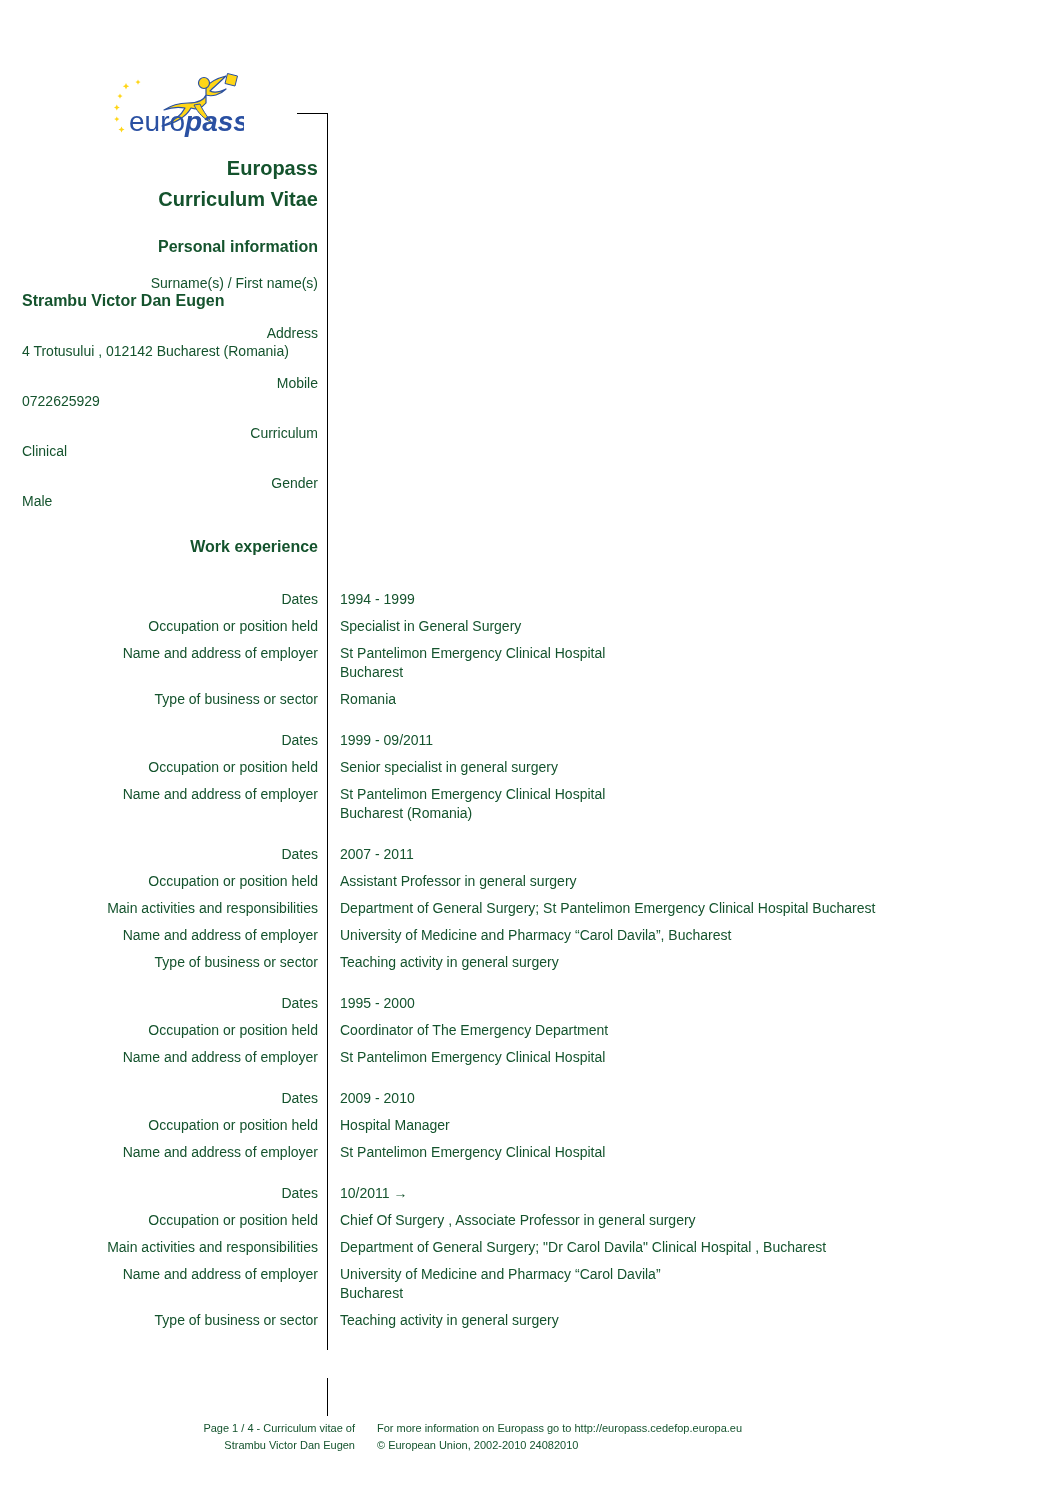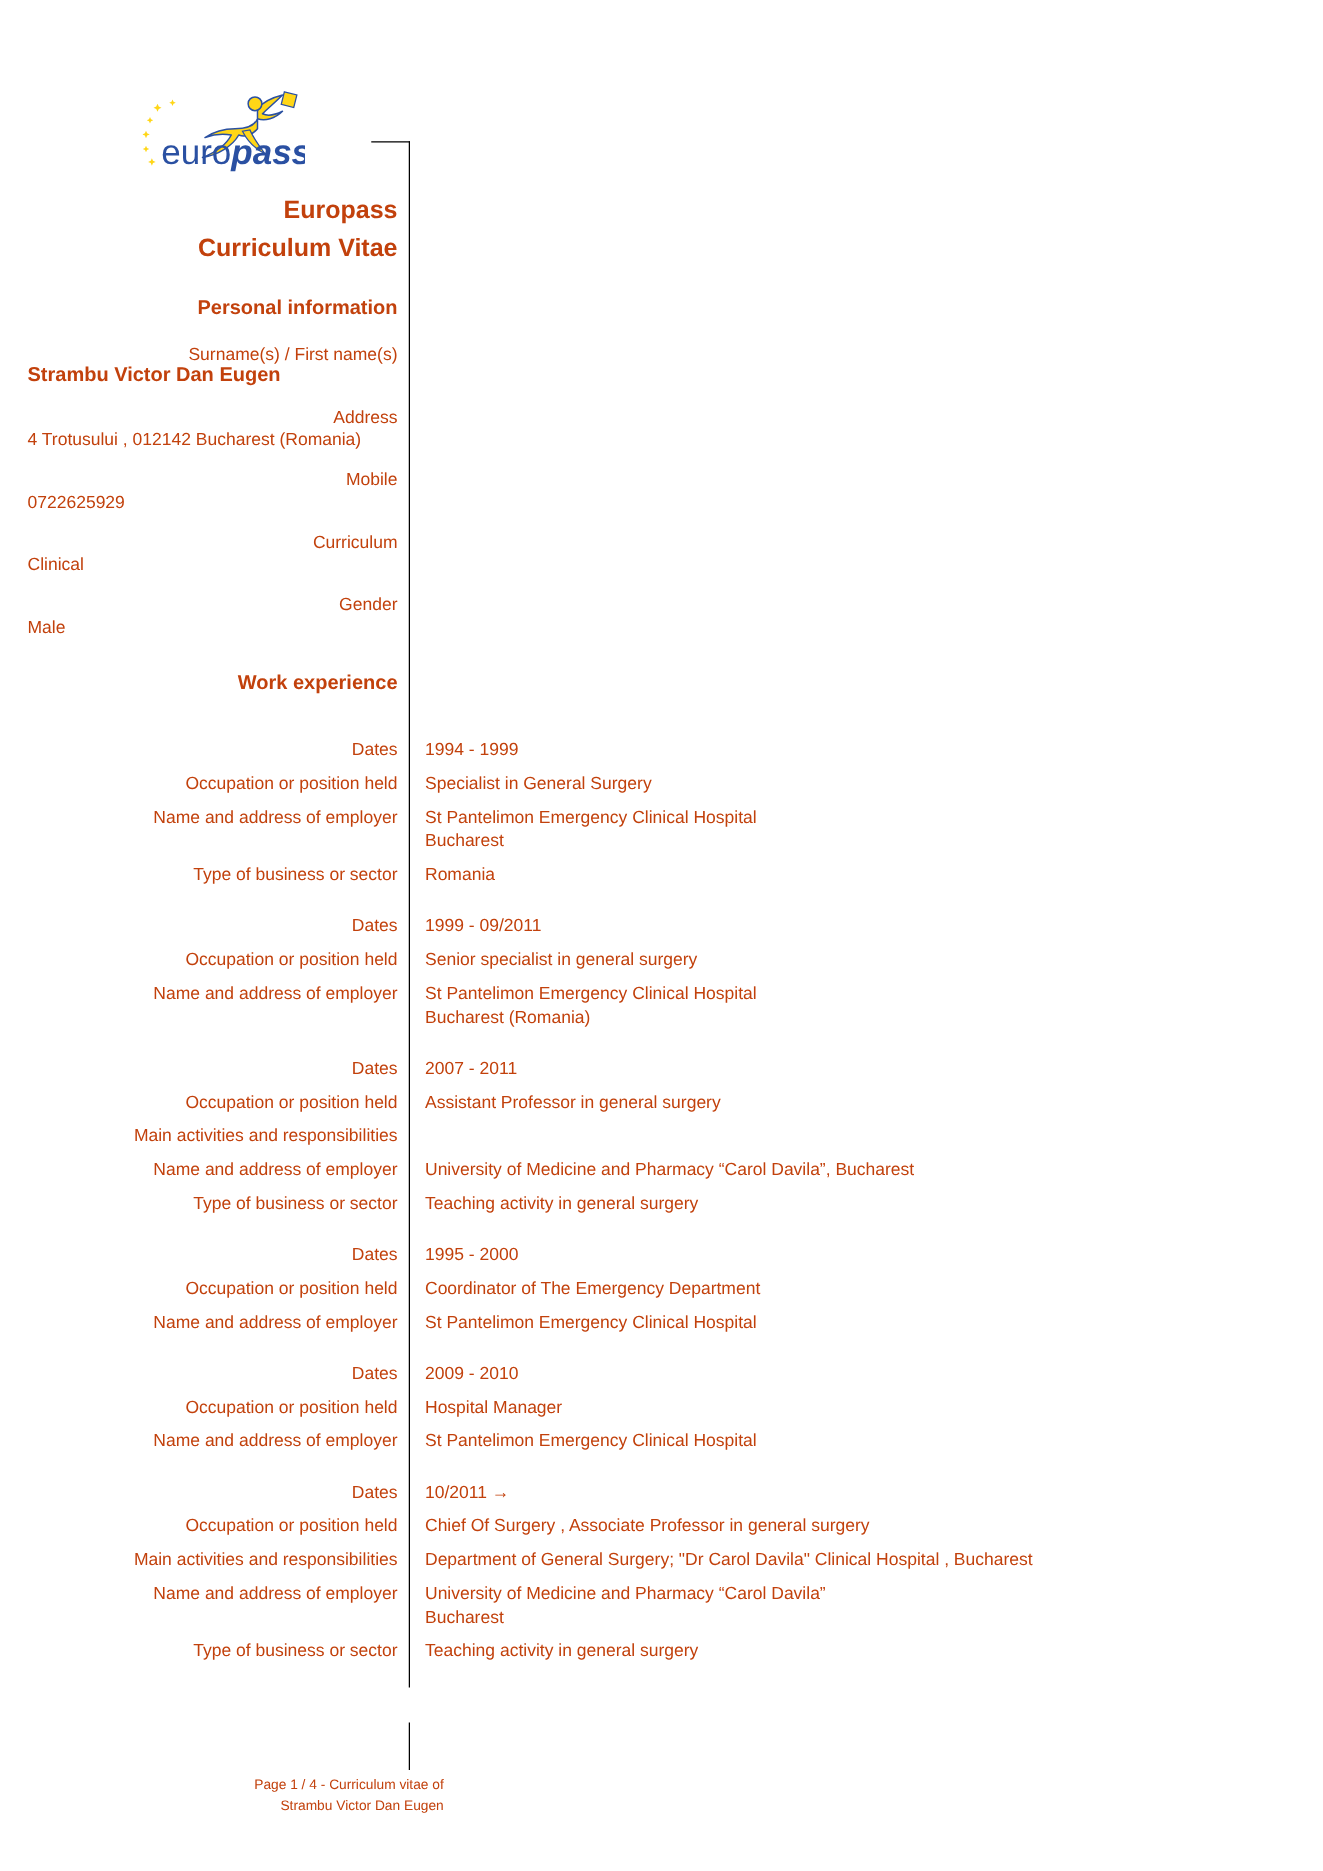--- a/index.html
+++ b/index.html
@@ -1,18 +1,18 @@
 <!DOCTYPE html>
 <html><head>
 <meta charset="utf-8">
 <style>
   html, body { margin:0; padding:0; background:#ffffff; }
   .page {
     position:relative; width:1050px; height:1497px; background:#ffffff;
-    font-family:"Liberation Sans", sans-serif; color:#c2410c; overflow:hidden;
+    font-family:"Liberation Sans", sans-serif; color:#14532d; overflow:hidden;
   }
   .vline-main   { position:absolute; left:327px; top:113px;  width:1px;  height:1237px; background:#000; }
   .vline-hook   { position:absolute; left:297px; top:113px;  width:31px; height:1px;    background:#000; }
   .vline-footer { position:absolute; left:327px; top:1378px; width:1px;  height:38px;   background:#000; }
 
   .logo { position:absolute; left:114px; top:72px; }
 
   .title-block {
     position:absolute; left:0; top:153px; width:318px; text-align:right;
     font-size:20px; font-weight:bold; line-height:31px;
@@ -149,20 +149,21 @@
         <div class="row">
           <div class="cell-l">Dates</div>
           <div class="cell-r">2007 - 2011</div>
         </div>
         <div class="row">
           <div class="cell-l">Occupation or position held</div>
           <div class="cell-r">Assistant Professor in general surgery</div>
         </div>
         <div class="row">
           <div class="cell-l">Main activities and responsibilities</div>
+          <div class="cell-r">Department of General Surgery; St Pantelimon Emergency Clinical Hospital Bucharest</div>
         </div>
         <div class="row">
           <div class="cell-l">Name and address of employer</div>
           <div class="cell-r">University of Medicine and Pharmacy “Carol Davila”, Bucharest</div>
         </div>
         <div class="row">
           <div class="cell-l">Type of business or sector</div>
           <div class="cell-r">Teaching activity in general surgery</div>
         </div>
       </div>
@@ -220,15 +221,17 @@
           <div class="cell-r">Teaching activity in general surgery</div>
         </div>
       </div>
 
     </div>
   </div>
 
   <div class="footer">
     <div class="cell-l">Page 1 / 4 - Curriculum vitae of
 Strambu Victor Dan Eugen</div>
+    <div class="cell-r">For more information on Europass go to http://europass.cedefop.europa.eu
+© European Union, 2002-2010 24082010</div>
   </div>
 
 </div>
 
 </body></html>

